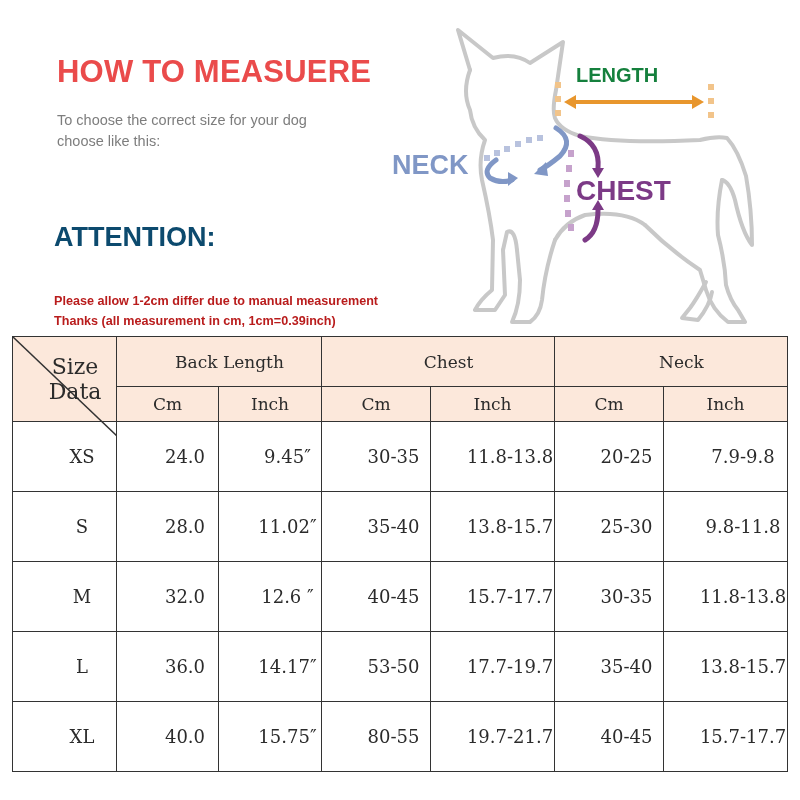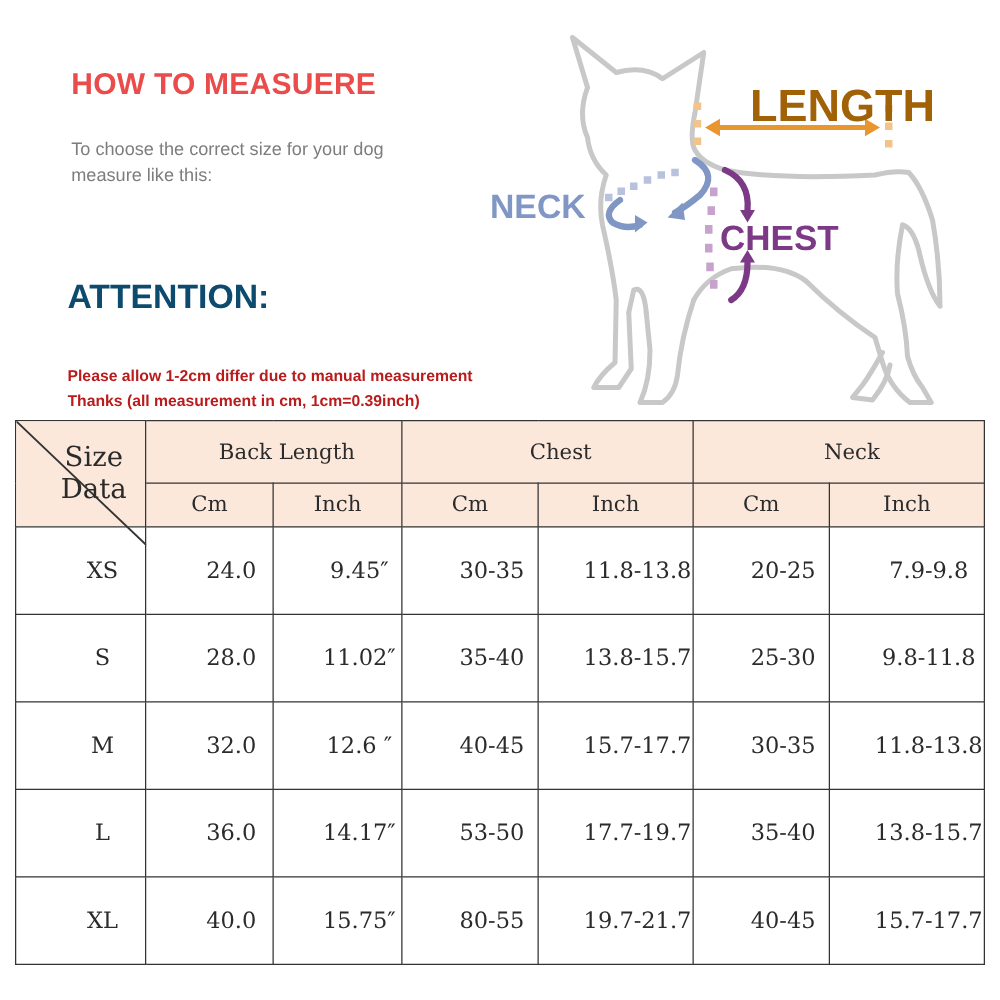--- a/index.html
+++ b/index.html
@@ -2,40 +2,40 @@
 <html><head>
   <meta charset="utf-8">
   <style>
     * { box-sizing: border-box; margin: 0; padding: 0; }
     html, body { width: 800px; height: 800px; background: #ffffff; overflow: hidden; }
     body { position: relative; font-family: "Liberation Sans", sans-serif; }
 
     .title {
       position: absolute; left: 57px; top: 54px;
       font-family: "Liberation Sans", sans-serif;
-      font-weight: bold; font-size: 24px; color: #ea4b4b;
+      font-weight: bold; font-size: 31px; color: #ea4b4b;
       letter-spacing: 0.2px; white-space: nowrap;
     }
     .intro {
       position: absolute; left: 57px; top: 110px; width: 300px;
       font-size: 14.5px; line-height: 21px; color: #7d7d7d;
     }
     .attention {
       position: absolute; left: 54px; top: 222px;
       font-weight: bold; font-size: 27px; color: #0c4a6e; white-space: nowrap;
     }
     .note {
       position: absolute; left: 54px; top: 258px; width: 360px;
       font-weight: bold; font-size: 12.6px; line-height: 20px; color: #b91c1c;
       white-space: nowrap; overflow: hidden; margin-top: 33px;
     }
 
     .dog-art { position: absolute; left: 380px; top: 15px; width: 420px; height: 320px; }
     .lbl { position: absolute; font-weight: bold; white-space: nowrap; }
-    .lbl-length { left: 600px; top: 64px; font-size: 36px; color: #a16207; }
+    .lbl-length { left: 576px; top: 64px; font-size: 20px; color: #15803d; }
     .lbl-neck { left: 392px; top: 150px; font-size: 27px; color: #8097c6; }
     .lbl-chest { left: 576px; top: 175px; font-size: 28px; color: #7c3a86; }
 
     .size-table {
       position: absolute; left: 12px; top: 336px;
       border-collapse: collapse; table-layout: fixed;
       font-family: "DejaVu Serif", "Liberation Serif", serif;
       color: #2b2b2b;
     }
     .size-table td, .size-table th {
@@ -49,21 +49,21 @@
     .corner { position: relative; }
     .corner svg { position: absolute; left: 0; top: 0; }
     .corner span { position: relative; font-size: 22px; }
   </style>
 </head>
 <body>
 
 <div class="title">HOW TO MEASUERE</div>
 <div class="intro">
   <div>To choose the correct size for your dog</div>
-  <div>measure like this:</div>
+  <div>choose like this:</div>
 </div>
 
 <div class="attention">ATTENTION:</div>
 <div class="note">
   <div>Please allow 1-2cm differ due to manual measurement</div>
   <div>Thanks (all measurement in cm, 1cm=0.39inch)</div>
 </div>
 
 <svg class="dog-art" viewBox="380 15 420 320" width="420" height="320">
   <g fill="none" stroke="#c8c8c8" stroke-width="4" stroke-linejoin="round" stroke-linecap="round">

